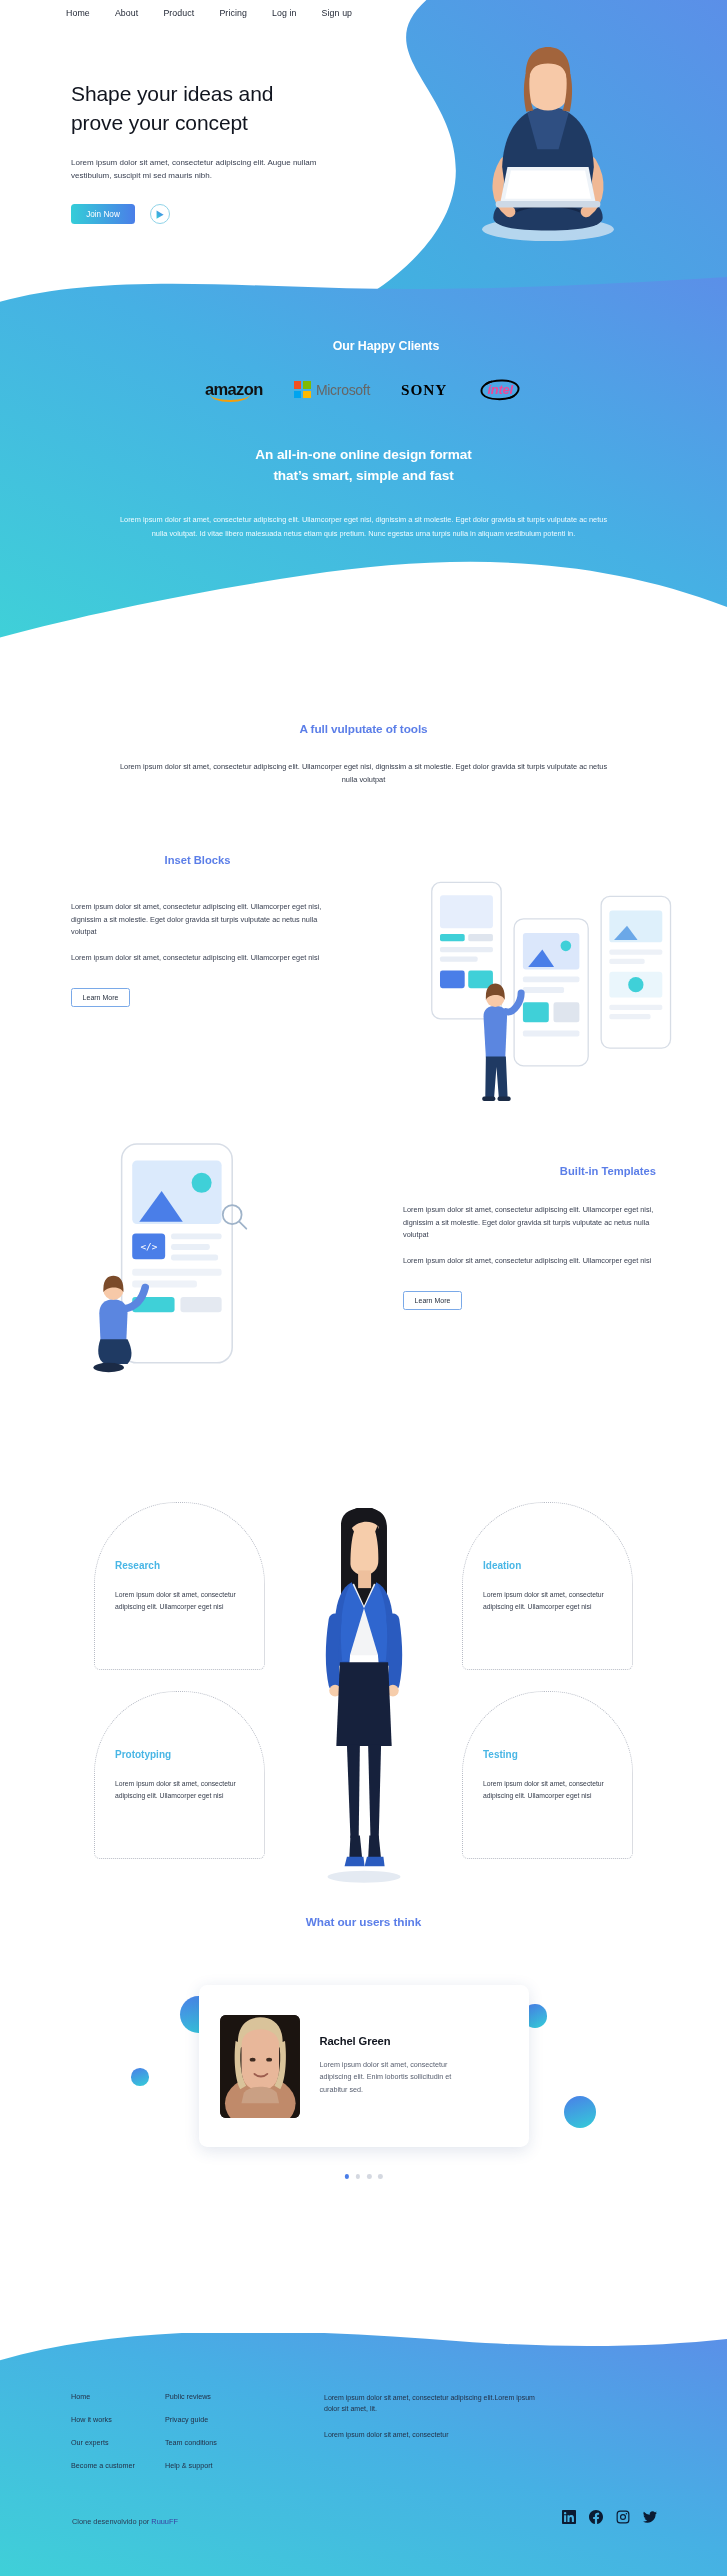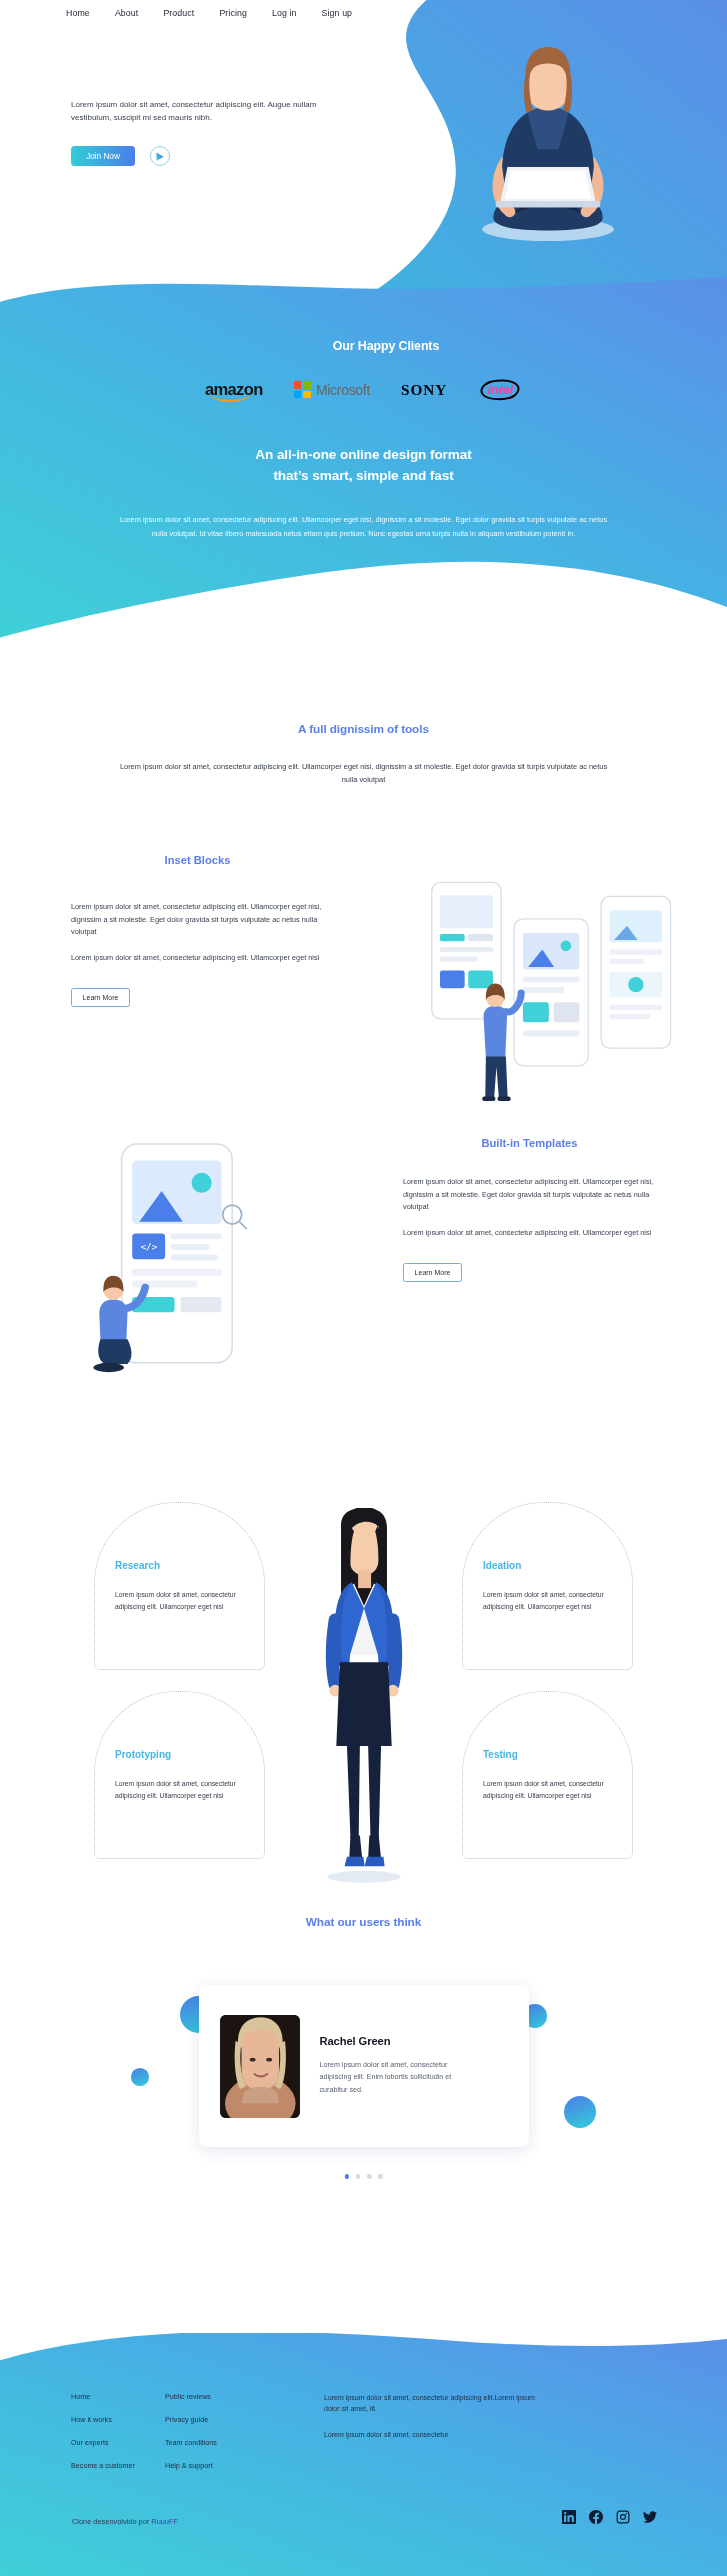--- a/index.html
+++ b/index.html
@@ -57,21 +57,21 @@
   .inset .hd.centered { text-align:center; }
   .inset p { font-size:7.3px; line-height:1.72; color:#3a4152; }
   .inset .p1 { margin-top:35px; }
   .inset .p2 { margin-top:13px; }
   .btn-outline { margin-top:23.6px; display:inline-flex; align-items:center; justify-content:center; width:59px; height:19px; border:0.6px solid #7aa9e8; border-radius:2.4px; background:#fff; color:#27303f; font-size:7px; cursor:pointer; font-family:inherit; }
   .phones { position:absolute; right:47px; top:5.9px; width:253px; height:247px; }
 
   
   .templates { position:absolute; top:1137px; left:0; width:727px; height:277px; }
   .templates .col { position:absolute; right:71px; top:0; width:253px; }
-  .templates .hd { font-size:11.2px; font-weight:700; color:#5b7ee8; text-align:center; }
+  .templates .hd { font-size:11.2px; font-weight:700; color:#5b7ee8; text-align:right;margin-top:28px; }
   .templates p { font-size:7.3px; line-height:1.72; color:#3a4152; }
   .templates .p1 { margin-top:27px; }
   .templates .p2 { margin-top:13px; }
   .tpl-art { position:absolute; left:71px; top:0; width:253px; height:247px; }
 
   
   .services { position:absolute; top:1420px; left:0; width:727px; height:407px; }
   .svc-card { position:absolute; width:171px; height:168px;
     border:1.2px dotted #b8bcc6; border-top-left-radius:82px; border-top-right-radius:82px;
     border-bottom-left-radius:5.9px; border-bottom-right-radius:5.9px;
@@ -145,20 +145,24 @@
       <path d="M127,58 C127,24 144,10 165,10 C186,10 203,24 203,58 C203,70 199,74 197,62 C194,44 183,38 165,38 C147,38 136,44 133,62 C131,74 127,70 127,58 Z" fill="#a2643c"></path>
       <path d="M127,56 C122,78 124,104 128,120 L140,118 C134,100 132,76 134,58 Z" fill="#a2643c"></path>
       <path d="M203,56 C208,78 206,104 202,120 L190,118 C196,100 198,76 196,58 Z" fill="#a2643c"></path>
 
       <path d="M96,214 L234,214 L246,274 L84,274 Z" fill="#eef3f8"></path>
       <path d="M102,220 L228,220 L238,268 L92,268 Z" fill="#ffffff"></path>
       <rect x="76" y="272" width="178" height="11" rx="5" fill="#cdd9e6"></rect>
     </svg>
 
     <div class="hero-text">
+      <h1 class="hero-title">
+        <span>Shape your ideas and</span><br>
+        <span>prove your concept</span>
+      </h1>
       <p class="hero-sub">Lorem ipsum dolor sit amet, consectetur adipiscing elit. Augue nullam vestibulum, suscipit mi sed mauris nibh.</p>
       <div class="hero-cta">
         <button class="btn-join">Join Now</button>
         <button class="play-btn">
           <svg width="8.2" height="9.4" viewBox="0 0 14 16">
             <defs>
                 <linearGradient id="gPlay" x1="0" y1="1" x2="1" y2="0">
               <stop offset="0%" stop-color="#34cdd8"></stop>
                   <stop offset="100%" stop-color="#4a7ee8"></stop>
                 </linearGradient>
@@ -218,21 +222,21 @@
     </div>
 
     <div class="band-h2">
       <span>An all-in-one online design format</span><br>
       <span>that’s smart, simple and fast</span>
     </div>
     <p class="band-p">Lorem ipsum dolor sit amet, consectetur adipiscing elit. Ullamcorper eget nisi, dignissim a sit molestie. Eget dolor gravida sit turpis vulputate ac netus nulla volutpat. Id vitae libero malesuada netus etiam quis pretium. Nunc egestas urna turpis nulla in aliquam vestibulum potenti in.</p>
   </div>
 
   <section class="ecosystem">
-    <h2 class="sec-title">A full dignissim of tools</h2>
+    <h2 class="sec-title">A full vulputate of tools</h2>
     <p>Lorem ipsum dolor sit amet, consectetur adipiscing elit. Ullamcorper eget nisi, dignissim a sit molestie. Eget dolor gravida sit turpis vulputate ac netus nulla volutpat</p>
   </section>
 
   <section class="inset">
     <div class="col">
       <h3 class="hd centered">Inset Blocks</h3>
       <p class="p1">Lorem ipsum dolor sit amet, consectetur adipiscing elit. Ullamcorper eget nisi, dignissim a sit molestie. Eget dolor gravida sit turpis vulputate ac netus nulla volutpat</p>
       <p class="p2">Lorem ipsum dolor sit amet, consectetur adipiscing elit. Ullamcorper eget nisi</p>
       <button class="btn-outline">Learn More</button>
     </div>

